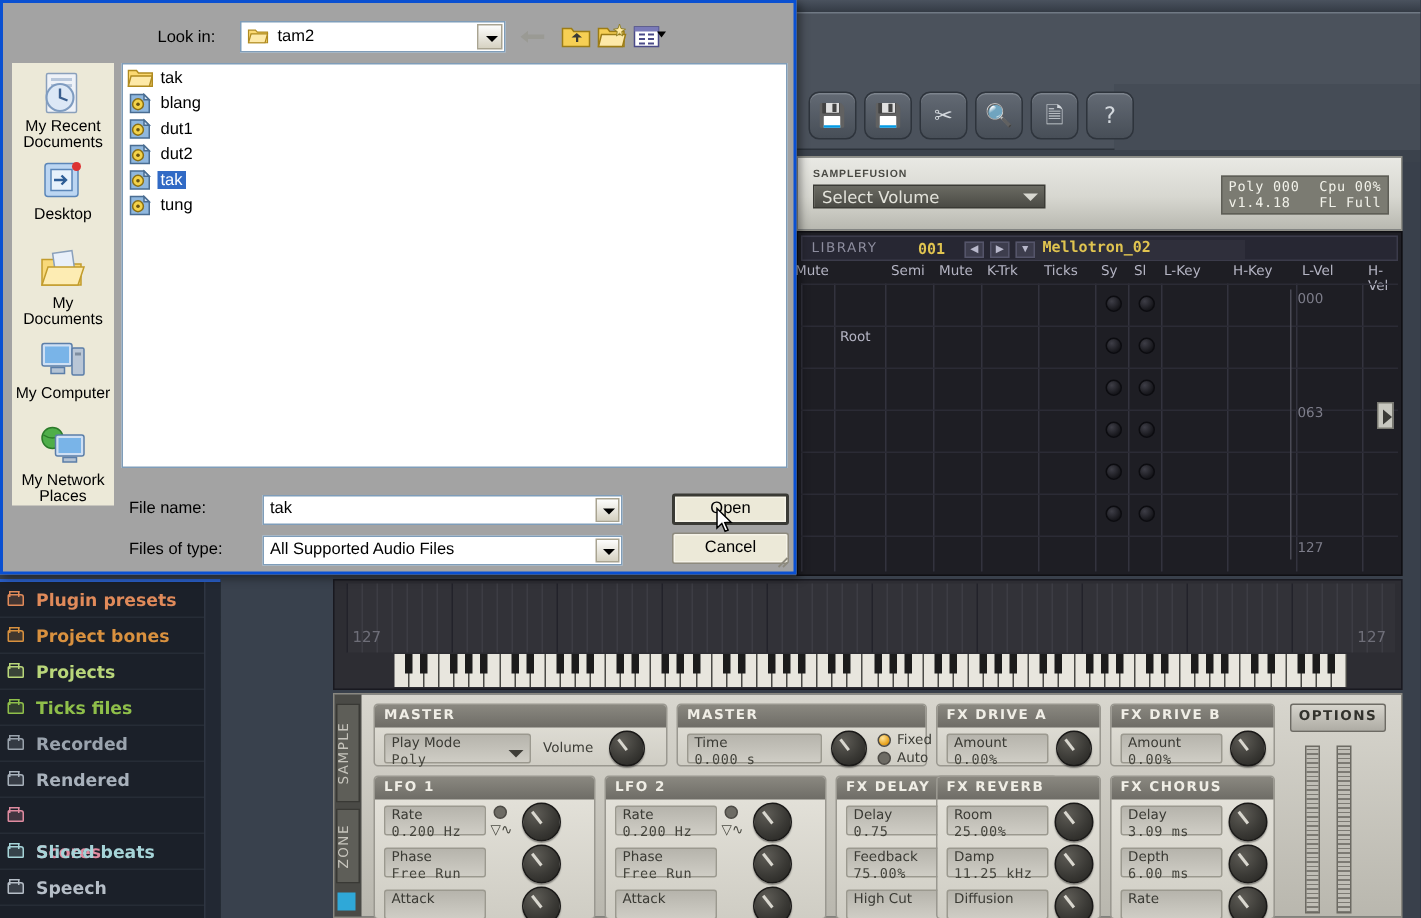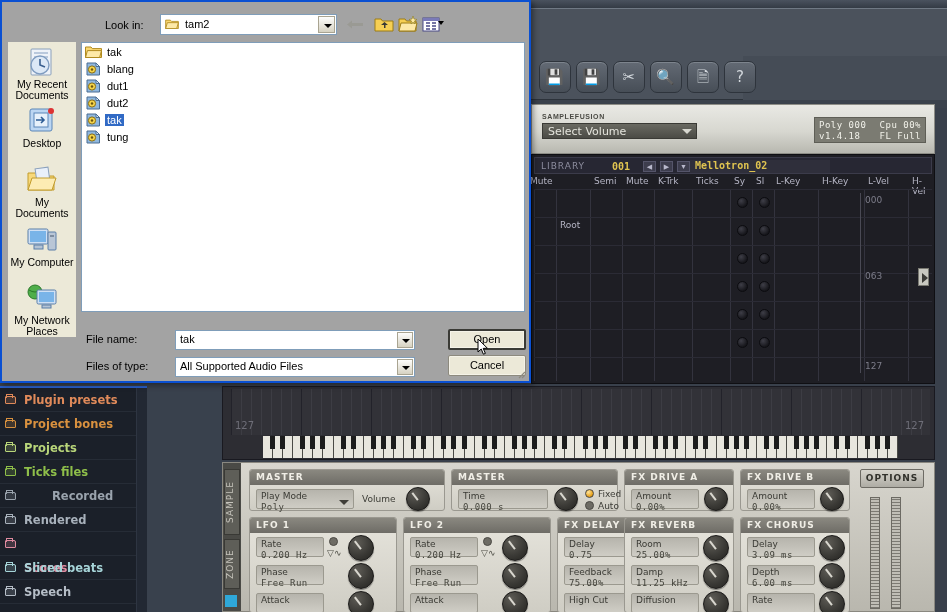--- a/index.html
+++ b/index.html
@@ -714,21 +714,21 @@
         <div class="br-item">
           <span class="br-ic" style="color: rgb(143, 191, 74);">
             <span class="fold" style="background:#8fbf4a33;"></span>
           </span>
           <span class="br-tx" style="color: rgb(143, 191, 74);">Ticks files</span>
         </div>
         <div class="br-item">
           <span class="br-ic" style="color: rgb(154, 163, 173);">
             <span class="fold" style="background:#9aa3ad33;"></span>
           </span>
-          <span class="br-tx" style="color: rgb(154, 163, 173); margin-left: 28px;">Recorded</span>
+          <span class="br-tx" style="color: rgb(154, 163, 173);">Recorded</span>
         </div>
         <div class="br-item">
           <span class="br-ic" style="color: rgb(168, 177, 187);">
             <span class="fold" style="background:#a8b1bb33;"></span>
           </span>
           <span class="br-tx" style="color: rgb(168, 177, 187);">Rendered</span>
         </div>
         <div class="br-item">
           <span class="br-ic" style="color: rgb(224, 139, 160);">
             <span class="fold" style="background:#e08ba033;"></span>

